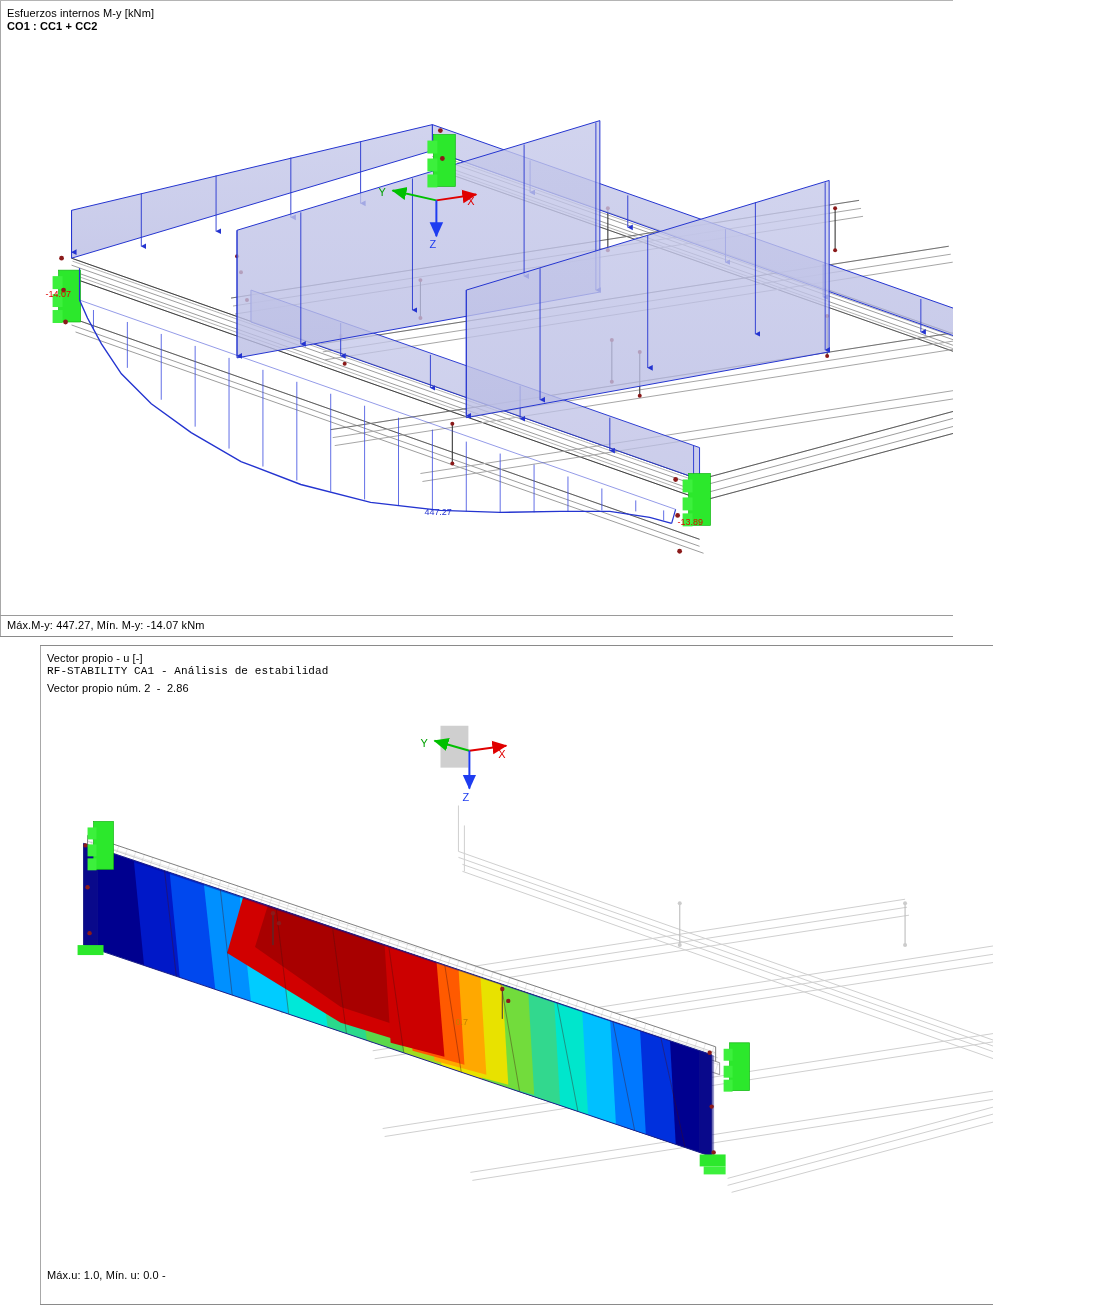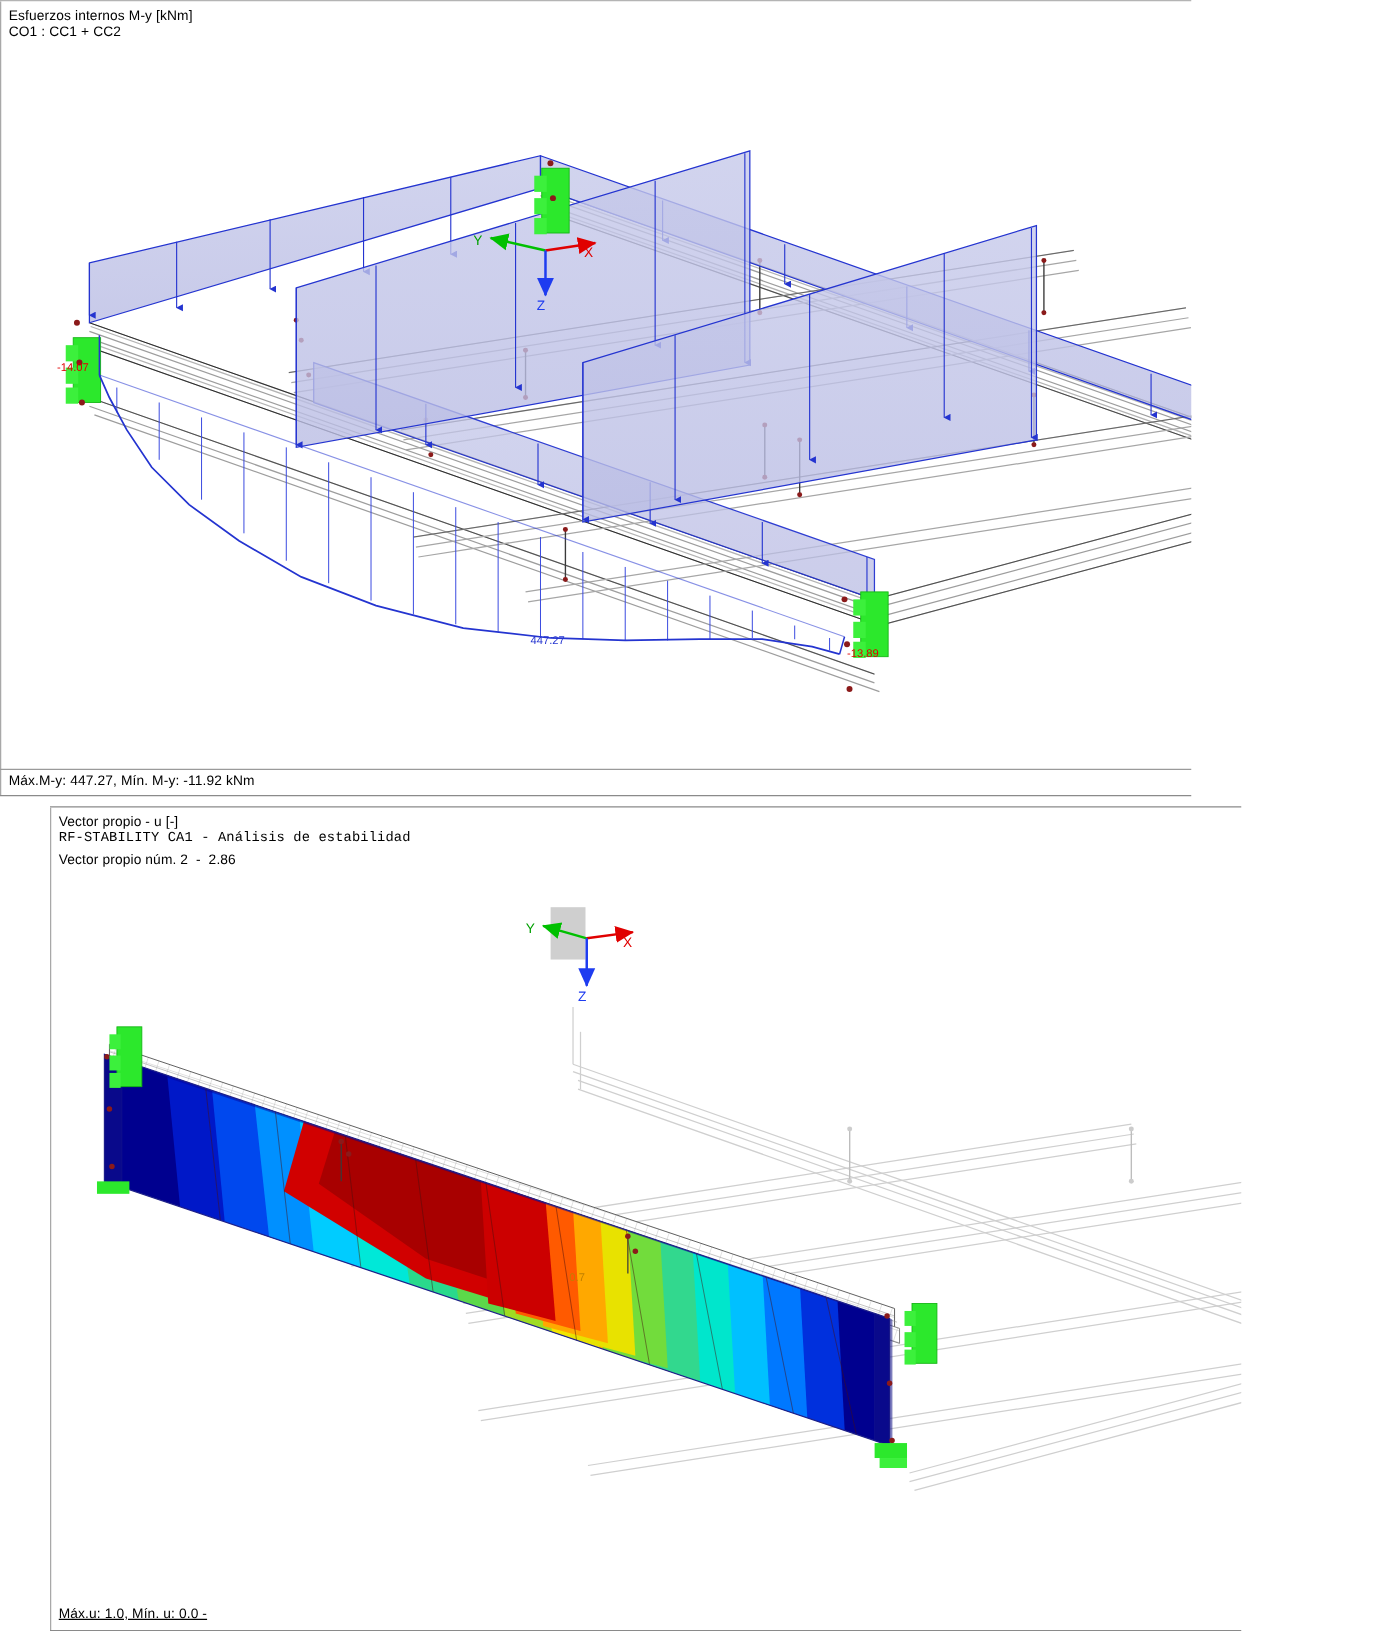--- a/index.html
+++ b/index.html
@@ -62,21 +62,21 @@
 </style>
 </head>
 <body>
 
 <div class="page">
 
   <div class="panel" id="panel-moments">
     <div class="panel-left-rule"></div>
 
     <div class="caption caption-top">Esfuerzos internos M-y [kNm]</div>
-    <div class="caption caption-top" style="top:19px;">CO1 : CC1 + CC2</div>
+    <div class="caption caption-top" style="top:19px;font-weight:bold;">CO1 : CC1 + CC2</div>
 
     <svg class="scene" viewBox="0 0 1116 637">
       <defs>
         <linearGradient id="planeGrad" x1="0" y1="0" x2="0" y2="1">
           <stop offset="0%" stop-color="#c6c9ea" stop-opacity="0.80"></stop>
           <stop offset="100%" stop-color="#babde4" stop-opacity="0.80"></stop>
         </linearGradient>
         <marker id="arrBlue" markerWidth="7" markerHeight="7" refX="3.2" refY="5.6" orient="auto">
           <path d="M0,0 L6.4,0 L3.2,6.2 Z" fill="#2434d0"></path>
         </marker>
@@ -339,21 +339,21 @@
         <text class="axis-x" x="467" y="205">X</text>
         <text class="axis-z" x="429" y="248">Z</text>
       </g>
 
       <text class="lbl lbl-red" x="44" y="297">-14.07</text>
       <text class="lbl lbl-blue" x="424" y="516">447.27</text>
       <text class="lbl lbl-red" x="678" y="526">-13.89</text>
     </svg>
 
     <div class="status-sep" style="bottom:20px;"></div>
-    <div class="caption caption-bottom" style="bottom:4px;">Máx.M-y: 447.27, Mín. M-y: -11.92 kNm</div>
+    <div class="caption caption-bottom" style="bottom:4px;">Máx.M-y: 447.27, Mín. M-y: -14.07 kNm</div>
   </div>
 
   <div class="panel" id="panel-eigen">
     <div class="panel-left-rule"></div>
 
     <div class="caption caption-top">Vector propio - u [-]</div>
     <div class="caption caption-top" style="top:19px;font-family:Liberation Mono, monospace;">RF-STABILITY CA1 - Análisis de estabilidad</div>
     <div class="caption caption-top" style="top:36px;text-align:right;">Vector propio núm. 2  -  2.86</div>
 
     <svg class="scene" viewBox="0 0 1116 660">
@@ -520,16 +520,16 @@
         <path d="M429,105 L466,100" stroke="#e00000" stroke-width="2" marker-end="url(#arrXred2)"></path>
         <path d="M429,105 L429,143" stroke="#1e3cf0" stroke-width="2" marker-end="url(#arrZblu2)"></path>
         <text class="axis-y" x="380" y="101">Y</text>
         <text class="axis-x" x="458" y="112">X</text>
         <text class="axis-z" x="422" y="155">Z</text>
       </g>
 
       <text class="lbl lbl-orange" x="415" y="380">0.7</text>
     </svg>
 
-    <div class="caption caption-bottom" style="bottom:6px;text-decoration:underline;">Máx.u: 1.0, Mín. u: 0.0 -</div>
+    <div class="caption caption-bottom" style="bottom:22px;">Máx.u: 1.0, Mín. u: 0.0 -</div>
   </div>
 
 </div>
 
 </body></html>

